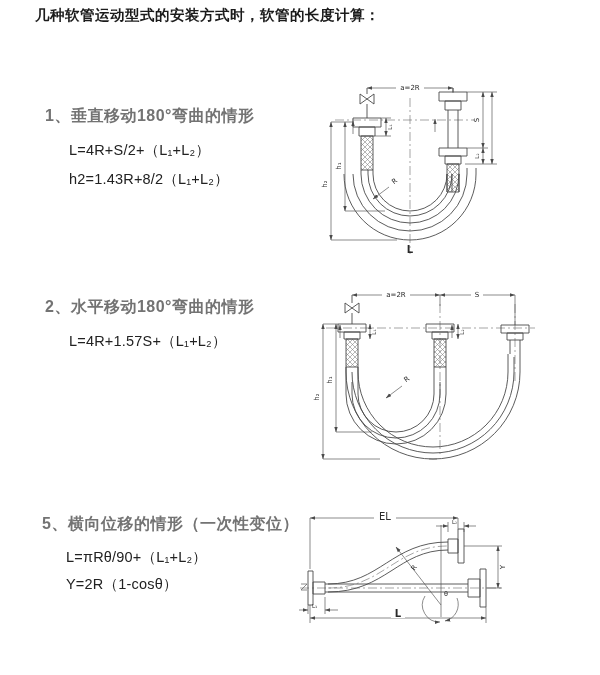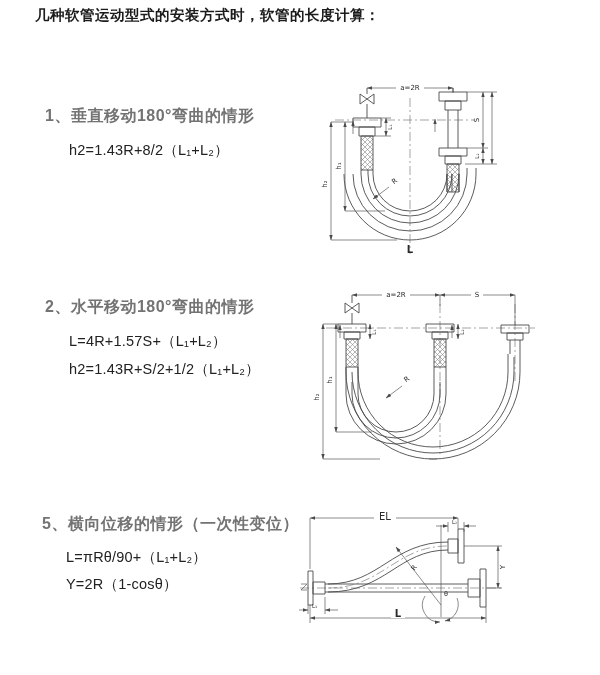--- a/index.html
+++ b/index.html
@@ -43,27 +43,27 @@
     </marker>
   </defs>
 </svg>
 
 <div>
 
   <h1 class="page-title">几种软管运动型式的安装方式时，软管的长度计算：</h1>
 
   <section class="sec sec1" style="top:106px">
     <div class="sec-heading">1、垂直移动180°弯曲的情形</div>
+    <div class="formula">L=4R+S/2+（L₁+L₂）</div>
     <div class="formula">h2=1.43R+8/2（L₁+L₂）</div>
   </section>
 
   <section class="sec sec2" style="top:297px">
     <div class="sec-heading">2、水平移动180°弯曲的情形</div>
     <div class="formula">L=4R+1.57S+（L₁+L₂）</div>
-    <div class="formula">h2=1.43R+S/2+1/2（L₁+L₂）</div>
   </section>
 
   <section class="sec sec3" style="top:514px;left:42px">
     <div class="sec-heading">5、横向位移的情形（一次性变位）</div>
     <div class="formula">L=πRθ/90+（L₁+L₂）</div>
     <div class="formula">Y=2R（1-cosθ）</div>
   </section>
 
   <svg class="diag" style="left:315px;top:72px" width="280" height="185" viewBox="0 0 280 185">
 

